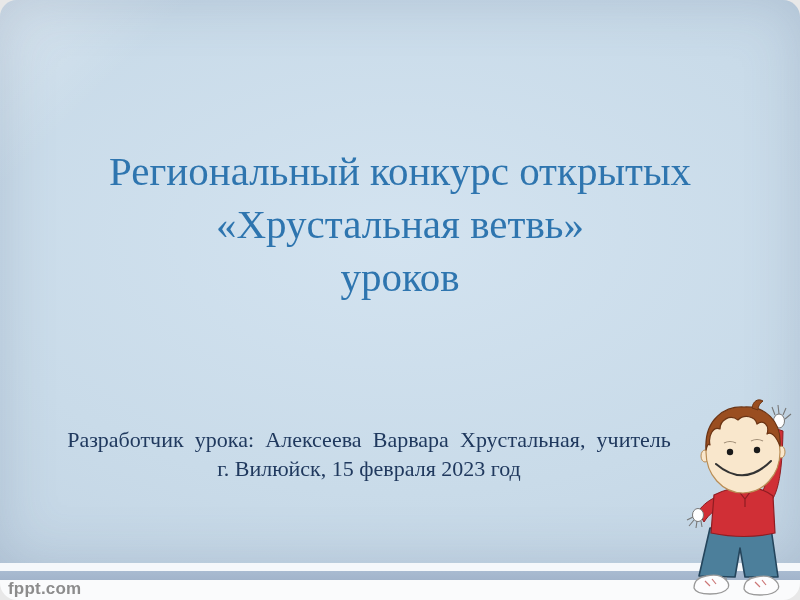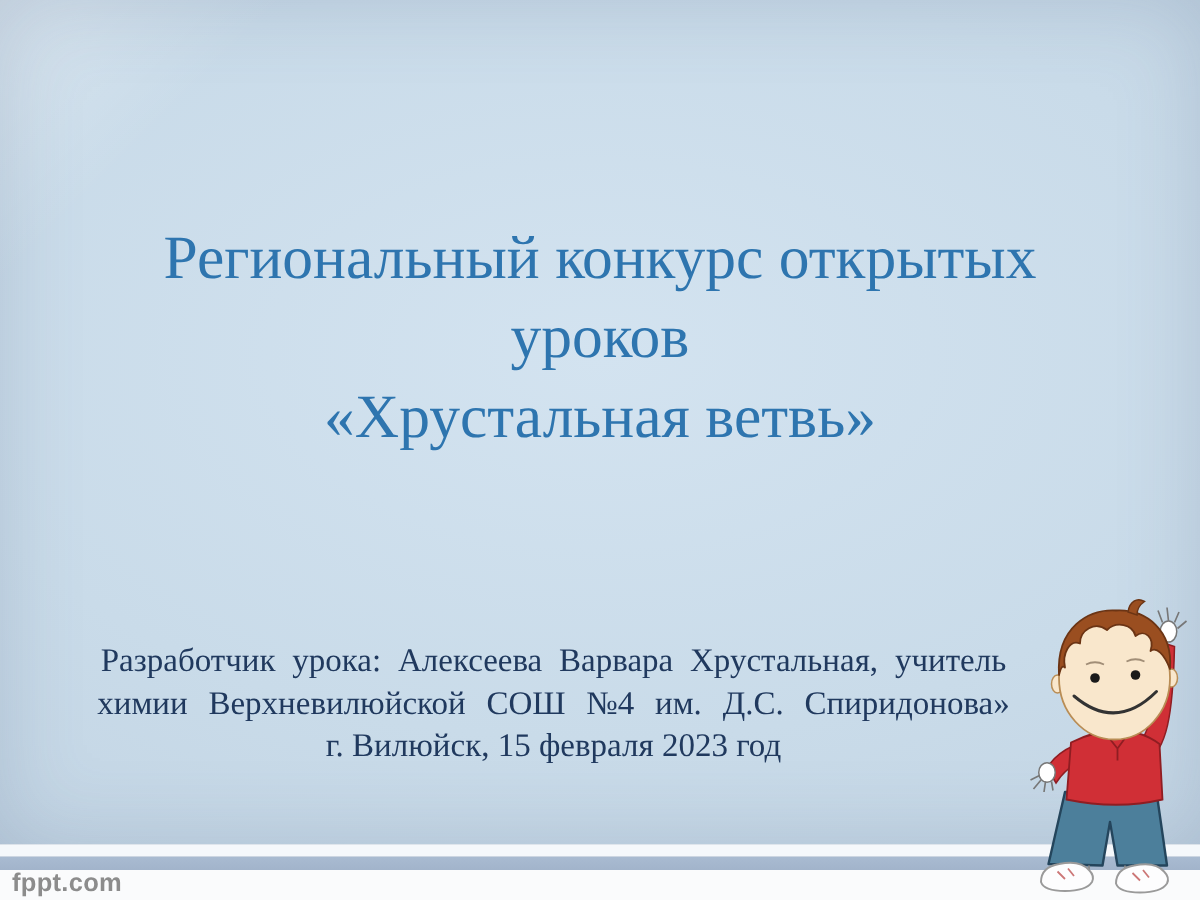--- a/index.html
+++ b/index.html
@@ -1,18 +1,19 @@
 <!DOCTYPE html>
 <html><head>
 <meta charset="utf-8">
 <style>
   html,body{margin:0;padding:0;background:#e8e8e8;}
   .slide{
     position:relative;width:800px;height:600px;overflow:hidden;
     font-family:"Liberation Serif",serif;
+    border-radius:17px;
   }
   
   .slide-bg{
     position:absolute;left:0;top:0;width:800px;height:563px;
     background:
       linear-gradient(135deg, rgba(255,255,255,0.30) 0%, rgba(255,255,255,0) 14%),
       radial-gradient(ellipse 115% 95% at 50% 42%, #d3e3f0 0%, #c9dbe9 48%, #c4d6e5 72%, #b4c6d8 100%);
     box-shadow:inset 0 0 55px rgba(85,105,135,0.22);
   }
   .strip-white{
@@ -55,27 +56,26 @@
 
 <div class="slide">
 
   <div class="slide-bg"></div>
   <div class="strip-white"></div>
   <div class="strip-band"></div>
   <div class="footer-area"></div>
 
   <div class="title-block">
     <div class="title-line">Региональный конкурс открытых</div>
+    <div class="title-line">«Хрустальная ветвь»</div>
     <div class="title-line">уроков</div>
-    <div class="title-line">«Хрустальная ветвь»</div>
   </div>
 
   <div class="subtitle-block">
     <div class="subtitle-line l0">Разработчик урока: Алексеева Варвара Хрустальная, учитель</div>
-    <div class="subtitle-line l1">химии Верхневилюйской СОШ №4 им. Д.С. Спиридонова»</div>
     <div class="subtitle-line l2">г. Вилюйск, 15 февраля 2023 год</div>
   </div>
 
   <div class="boy">
     <svg viewBox="0 0 132 200" width="132" height="200">
 
       <path d="M 42,130 L 103,130 L 110,179 L 77,179 L 72,150 L 67,179 L 31,178 Z" fill="#4C7F9B" stroke="#24455c" stroke-width="1.6" stroke-linejoin="round"></path>
 
       <path d="M 38,178 L 38,187 M 58,179 L 58,187 M 82,179 L 82,188 M 102,179 L 102,188" stroke="#8a8a8a" stroke-width="1.2" fill="none"></path>
 

